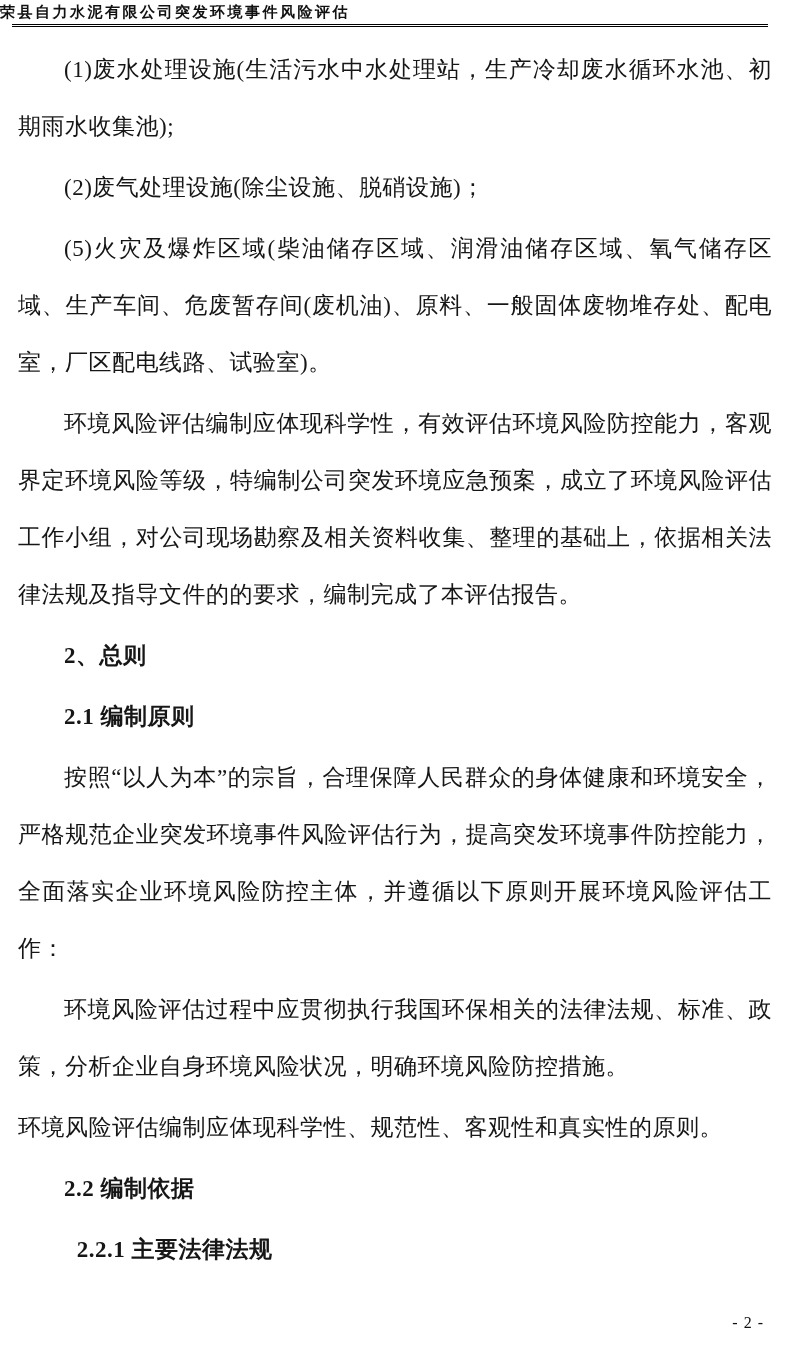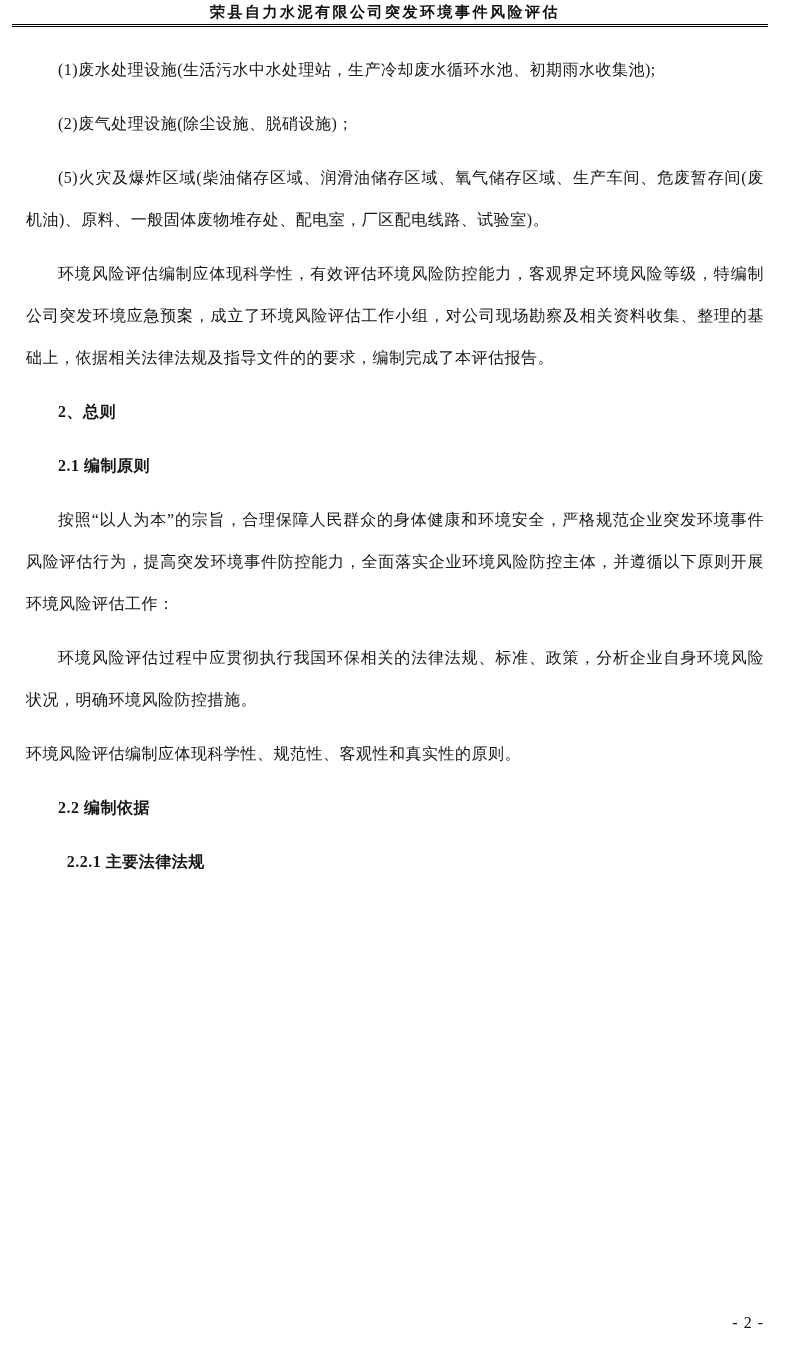--- a/index.html
+++ b/index.html
@@ -17,21 +17,21 @@
   }
   .page {
     position: absolute;
     inset: 0;
   }
   .page-header {
     position: absolute;
     top: 3px;
     left: 0;
     right: 30px;
-    text-align: center;
+    text-align: left;
     font-size: 15px;
     font-weight: bold;
     letter-spacing: 2.5px;
     color: #111111;
     white-space: nowrap;
   }
   .header-rule {
     position: absolute;
     top: 24px;
     left: 12px;
@@ -44,24 +44,24 @@
     top: 37px;
     left: 14px;
     right: 24px;
     font-size: 23px;
     line-height: 47.5px;
     text-align: justify;
     text-justify: inter-ideograph;
     letter-spacing: 0.5px;
   }
   .content p, .content h2, .content h3, .content h4 {
-    margin: 12px;
+    margin: 4px;
     padding: 0;
-    font-size: 16px;
-    line-height: 42px;
+    font-size: 23px;
+    line-height: 57px;
   }
   .para { text-indent: 2em; font-weight: normal; }
   .flush { text-indent: 0; }
   .content h2, .content h3 { font-weight: bold; text-indent: 2em; }
   .content h4 { font-weight: bold; text-indent: 2.55em; }
   .page-number {
     position: absolute;
     bottom: 22px;
     right: 36px;
     font-size: 16px;

